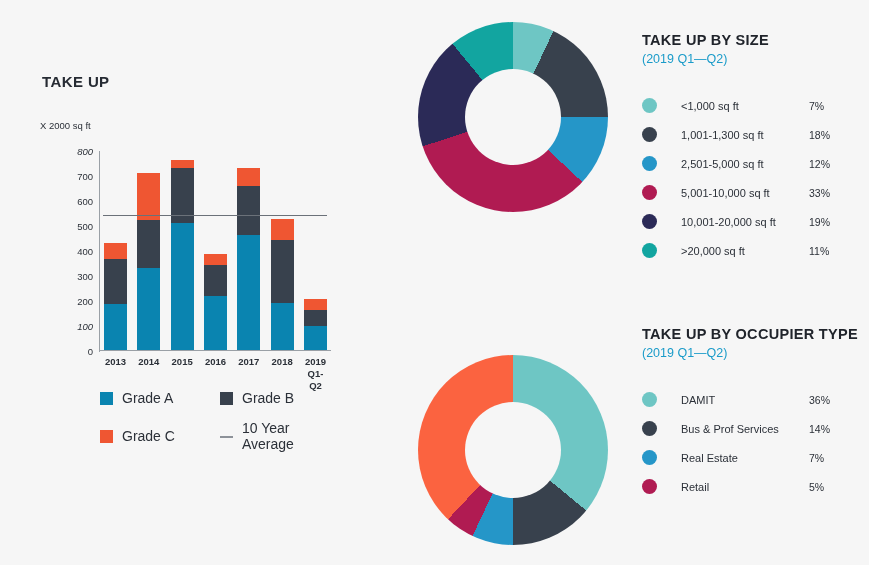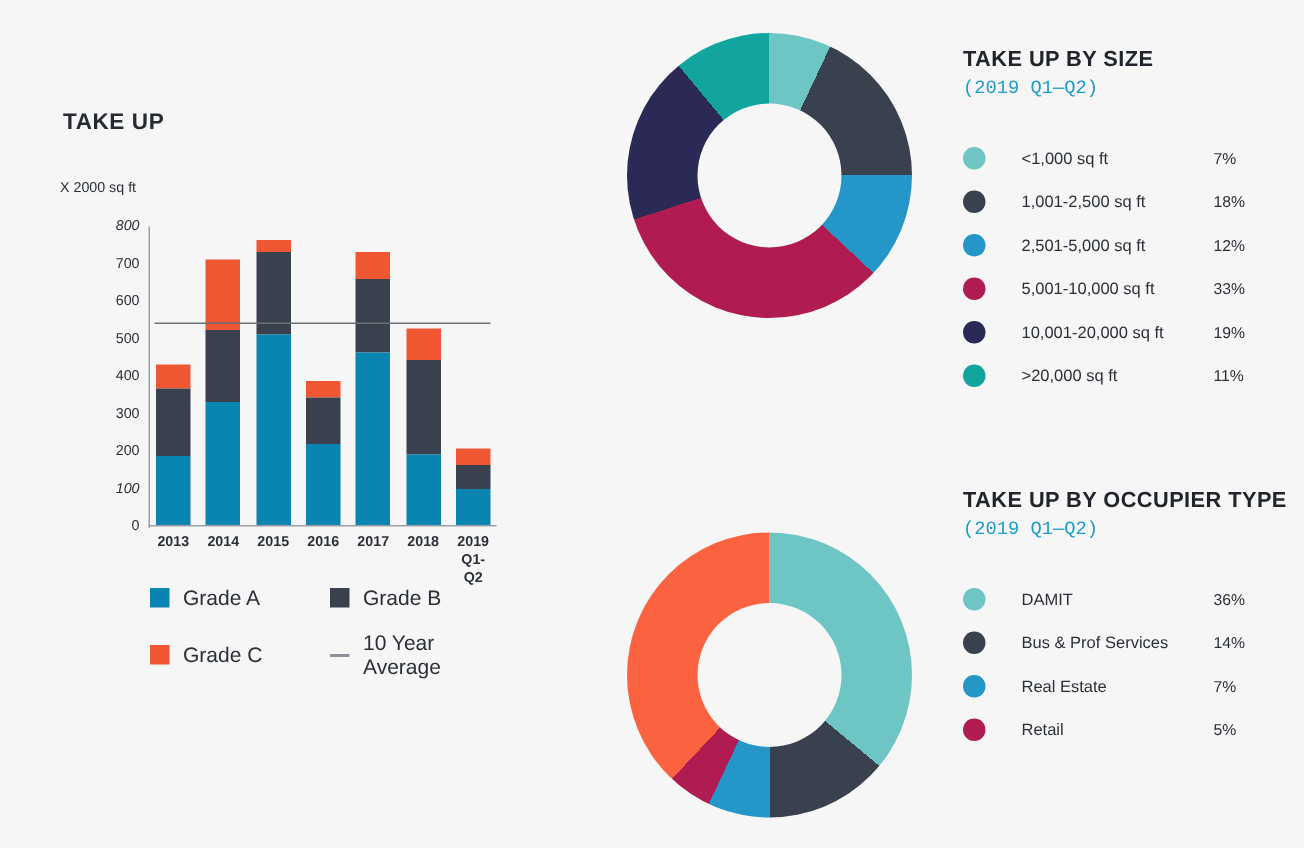--- a/index.html
+++ b/index.html
@@ -83,21 +83,21 @@
 
   
   .side { position: absolute; left: 642px; width: 227px; }
   #panel-size { top: 32px; }
   #panel-occ { top: 326px; }
   .side-title {
     font-size: 14.5px; font-weight: bold; letter-spacing: .3px; color: #20242b;
     line-height: 17px;
   }
   .side-sub {
-    font-size: 12.5px; color: #1a9bc9; margin-top: 2px; line-height: 16px; font-family: Liberation Mono, monospace;
+    font-size: 12.5px; color: #1a9bc9; margin-top: 2px; line-height: 16px;
   }
   .side-rows { margin-top: 24px; }
   .row { display: flex; align-items: center; height: 29px; }
   .dot { width: 15px; height: 15px; border-radius: 50%; flex: none; }
   .row-label { margin-left: 24px; width: 128px; font-size: 11px; color: #2b3038; }
   .row-pct { font-size: 10.5px; color: #2b3038; }
   .side-note { margin-top: 16px; font-size: 10.5px; color: #2b3038; }
 </style>
 </head>
 <body>
@@ -210,21 +210,21 @@
     <div class="side-title">TAKE UP BY SIZE</div>
     <div class="side-sub">(2019 Q1—Q2)</div>
     <div class="side-rows" id="size-rows">
         <div class="row">
           <span class="dot" style="background: rgb(110, 198, 196);"></span>
           <span class="row-label">&lt;1,000 sq ft</span>
           <span class="row-pct">7%</span>
         </div>
         <div class="row">
           <span class="dot" style="background: rgb(56, 65, 77);"></span>
-          <span class="row-label">1,001-2,500 sq ft</span>
+          <span class="row-label">1,001-1,300 sq ft</span>
           <span class="row-pct">18%</span>
         </div>
         <div class="row">
           <span class="dot" style="background: rgb(37, 150, 200);"></span>
           <span class="row-label">2,501-5,000 sq ft</span>
           <span class="row-pct">12%</span>
         </div>
         <div class="row">
           <span class="dot" style="background: rgb(176, 27, 82);"></span>
           <span class="row-label">5,001-10,000 sq ft</span>

